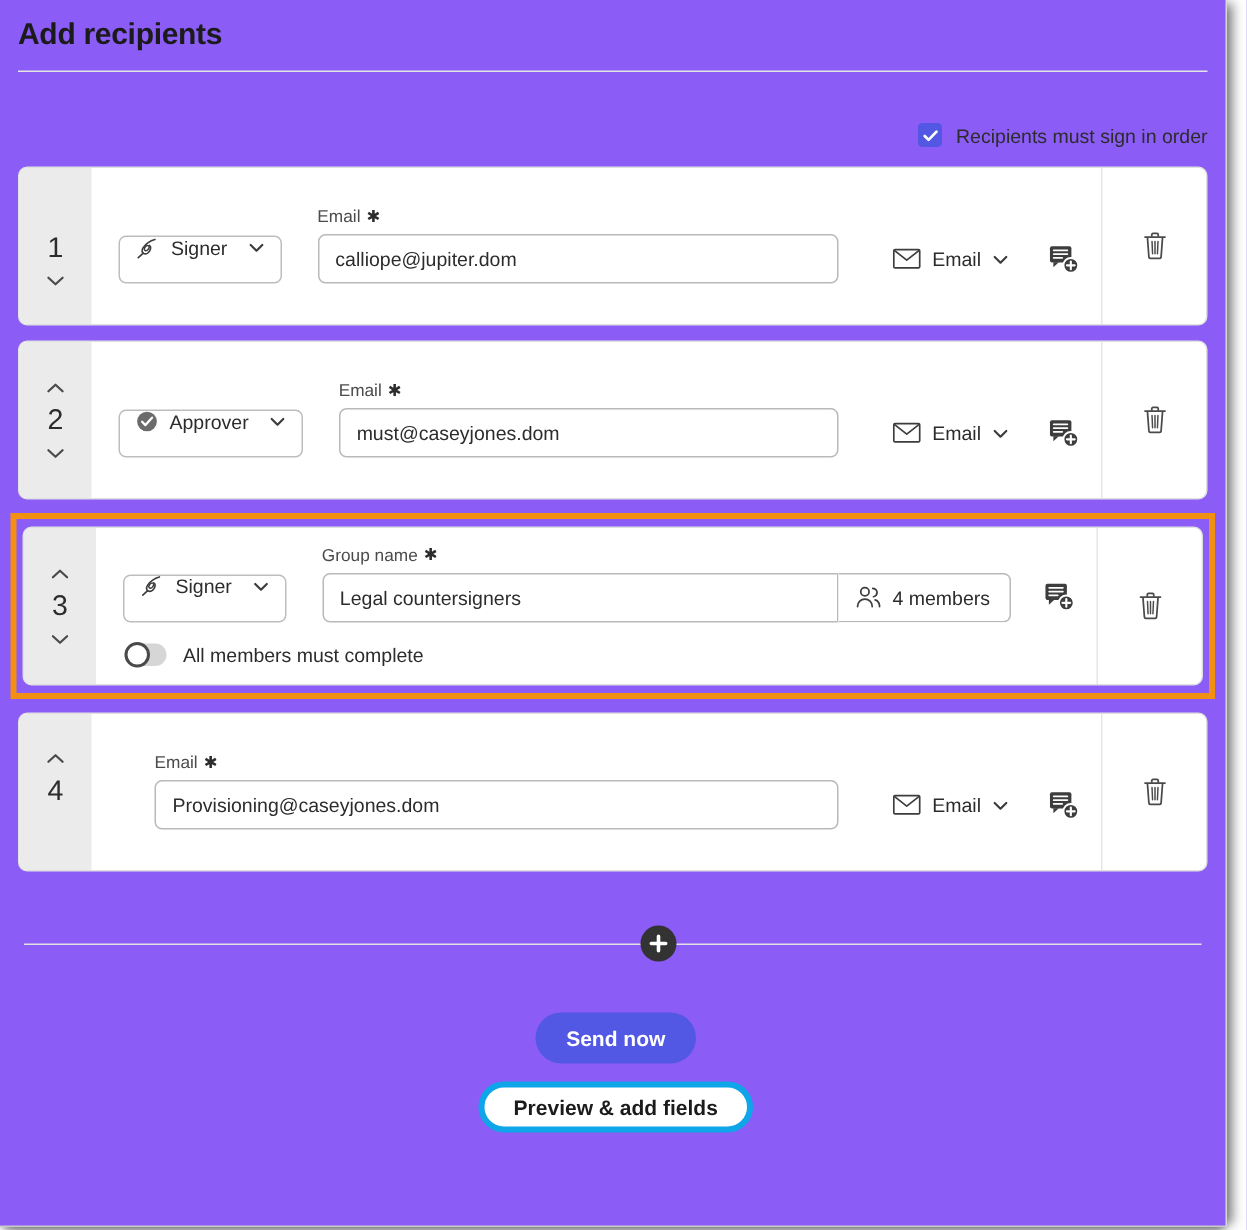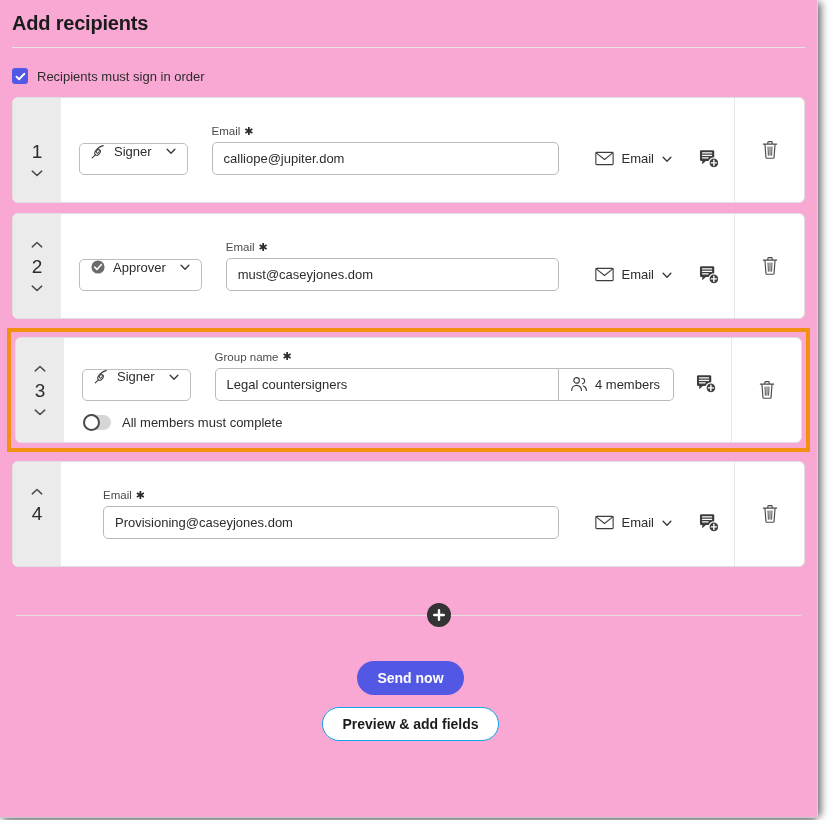--- a/index.html
+++ b/index.html
@@ -13,21 +13,21 @@
     color: #2c2c2c;
     overflow: hidden;
     position: relative;
   }
 
   
   #page {
     position: absolute;
     left: 0; top: 0;
     width: 818px; height: 818px;
-    background: #f9a8d4;
+    background: #8b5cf6;
     border-right: 1px solid #d8d8d8;
     border-bottom: 1px solid #c9c9c9;
     box-shadow: 6px 0 7px -2px rgba(0,0,0,0.45), 0 5px 6px -2px rgba(0,0,0,0.45);
     padding: 0 12px;
   }
 
   
   .page-title {
     font-size: 20px;
     font-weight: bold;
@@ -40,22 +40,23 @@
     height: 1px;
     background: #e4e4e4;
     margin-top: 10px;
   }
 
   
   .order-row {
     display: flex;
     align-items: center;
     gap: 9px;
-    margin-top: 20px;
+    margin-top: 34px;
     margin-bottom: 5px;
+    justify-content: flex-end;
   }
   .cbx {
     width: 16px; height: 16px;
     border-radius: 3px;
     background: #5258e4;
     display: flex; align-items: center; justify-content: center;
     flex: 0 0 auto;
   }
   .cbx svg { display: block; }
   .order-label {
@@ -288,21 +289,21 @@
     height: 34px;
     padding: 0 20px;
     font-size: 14px;
     font-weight: bold;
     font-family: "Liberation Sans", sans-serif;
     cursor: pointer;
   }
   .btn-secondary {
     background: #fff;
     color: #1b1b1b;
-    border: 1px solid #0ea5e9;
+    border: 4px solid #0ea5e9;
     border-radius: 17px;
     height: 34px;
     padding: 0 19px;
     font-size: 14px;
     font-weight: bold;
     font-family: "Liberation Sans", sans-serif;
     cursor: pointer;
   }
 </style>
 </head>

